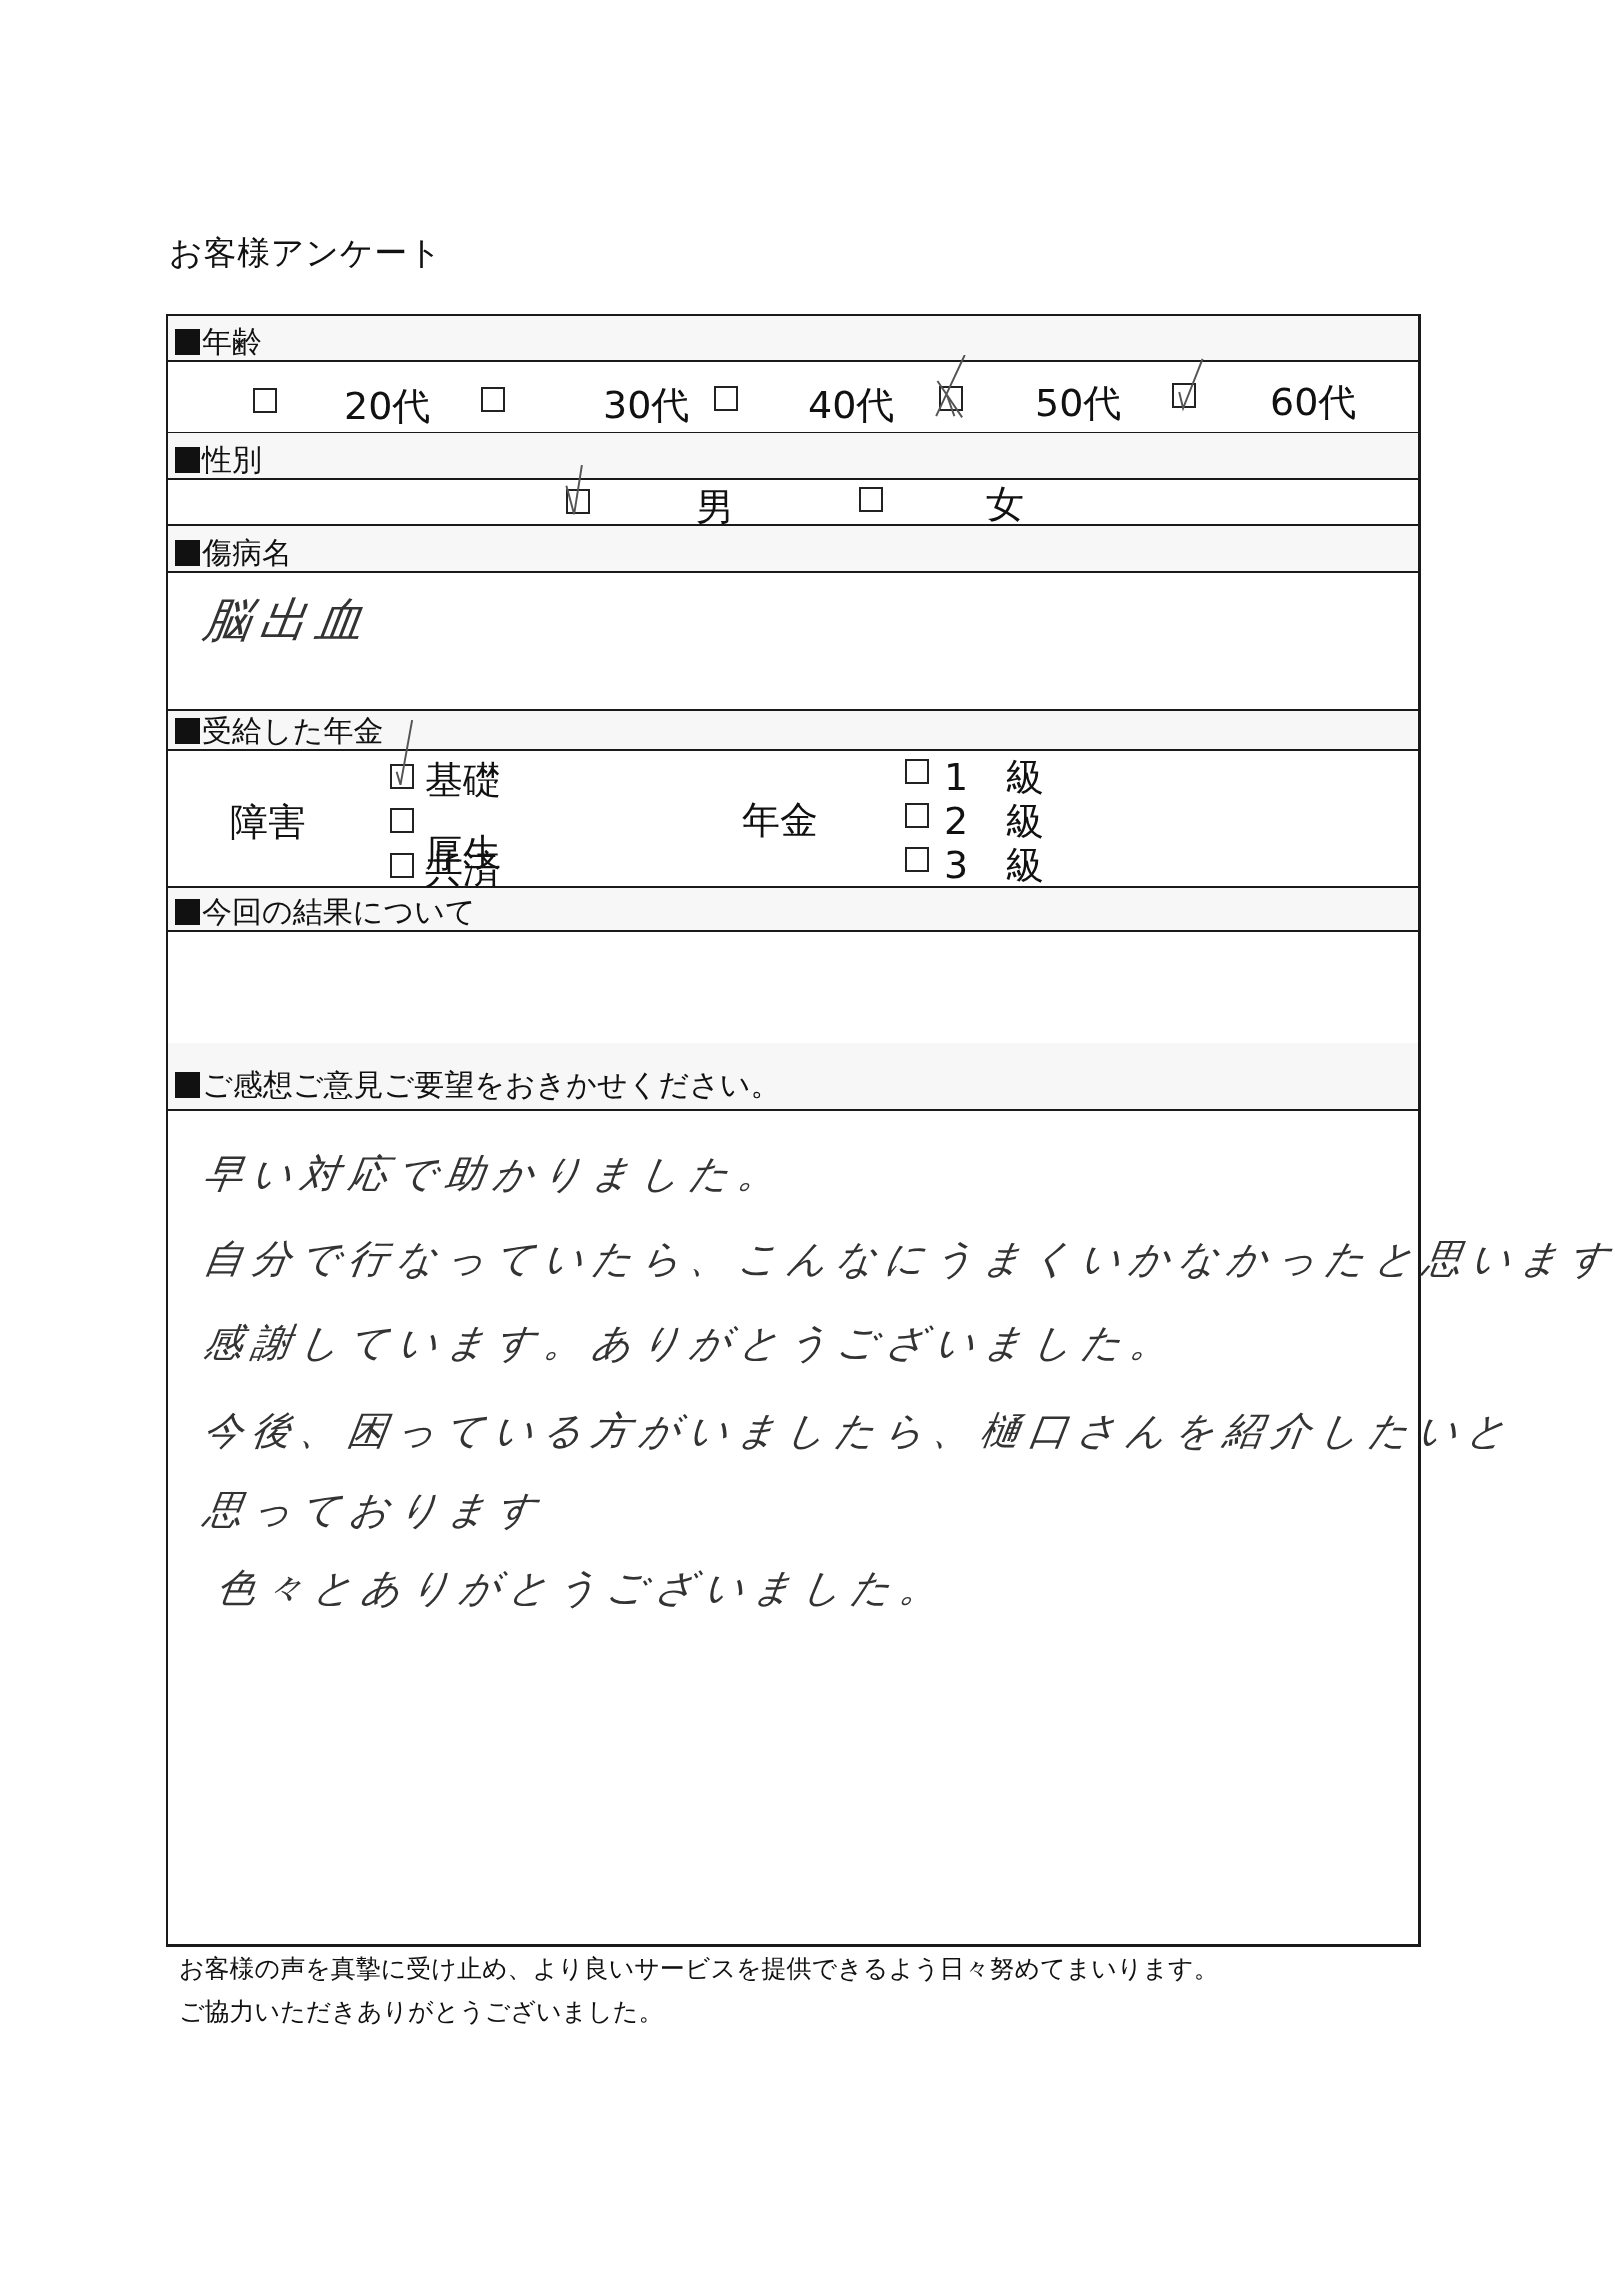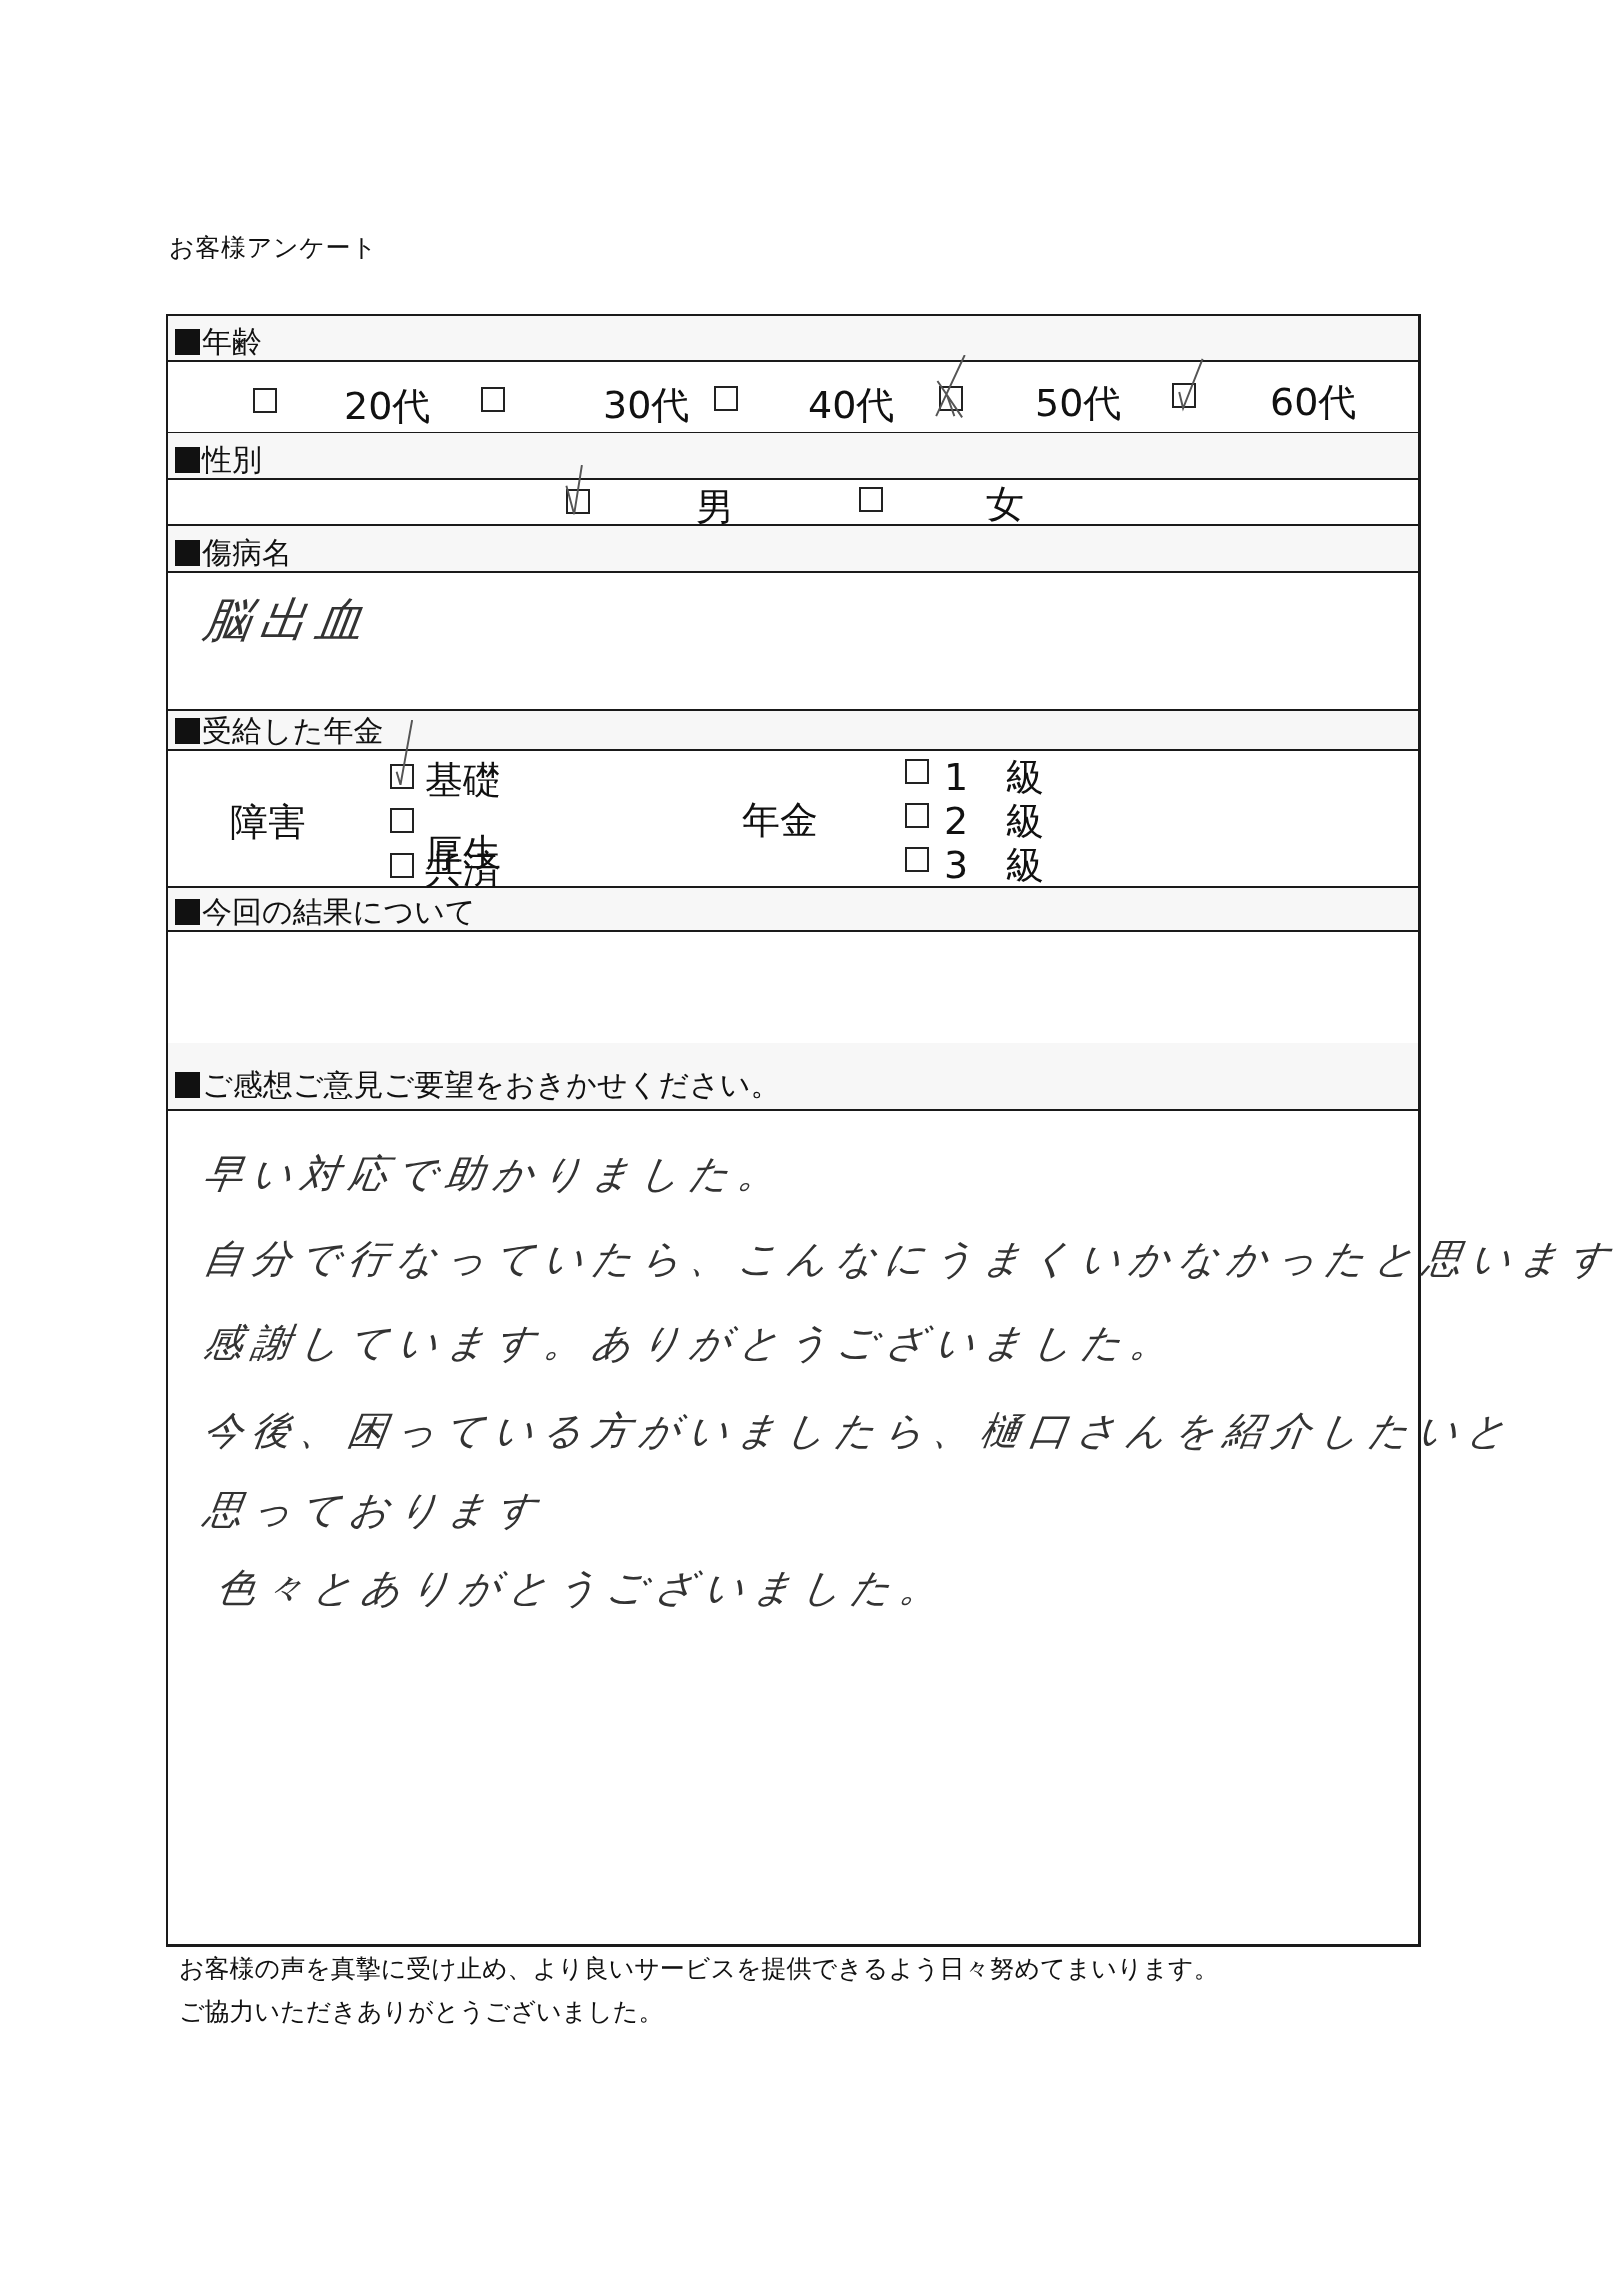--- a/index.html
+++ b/index.html
@@ -1,19 +1,19 @@
 <!DOCTYPE html>
 <html style="font-size:10.4px"><head>
 <meta charset="utf-8">
 <style>
   html, body { margin:0; padding:0; background:#ffffff; }
   body { width:1616px; height:2284px; position:relative; overflow:hidden;
          font-family: "DejaVu Sans", "Liberation Sans", sans-serif; color:#111; }
   .abs { position:absolute; }
-  .title { left:169px; top:231px; font-size:25px; letter-spacing:0.7px; }
+  .title { left:169px; top:231px; font-size:33px; letter-spacing:0.7px; }
   .frame { left:166px; top:314px; width:1255px; height:1633px;
            border:2.6px solid #1a1a1a; border-right-width:3.3px; border-bottom-width:3.9px; box-sizing:border-box;padding-left:36px; }
   .row { position:absolute; left:0; right:0; box-sizing:border-box; }
   .hdr { background:#f7f7f7; border-bottom:2.6px solid #1a1a1a; }
   .body-row { border-bottom:2.6px solid #1a1a1a; background:#fff; }
   .hdr .label { position:absolute; left:6.5px; bottom:2.6px; font-size:30px; line-height:1; white-space:nowrap; }
   .hdr .label::before { content:""; display:inline-block; width:25px; height:26px; background:#111; margin-right:2.6px; vertical-align:-2.6px; }
   .cb { position:absolute; width:23.5px; height:25px; border:2px solid #222; box-sizing:border-box; background:#fff; }
   .tick { position:absolute; stroke:#555; stroke-width:3; fill:none; }
   .opt { position:absolute; font-size:38px; line-height:1; white-space:nowrap; }

